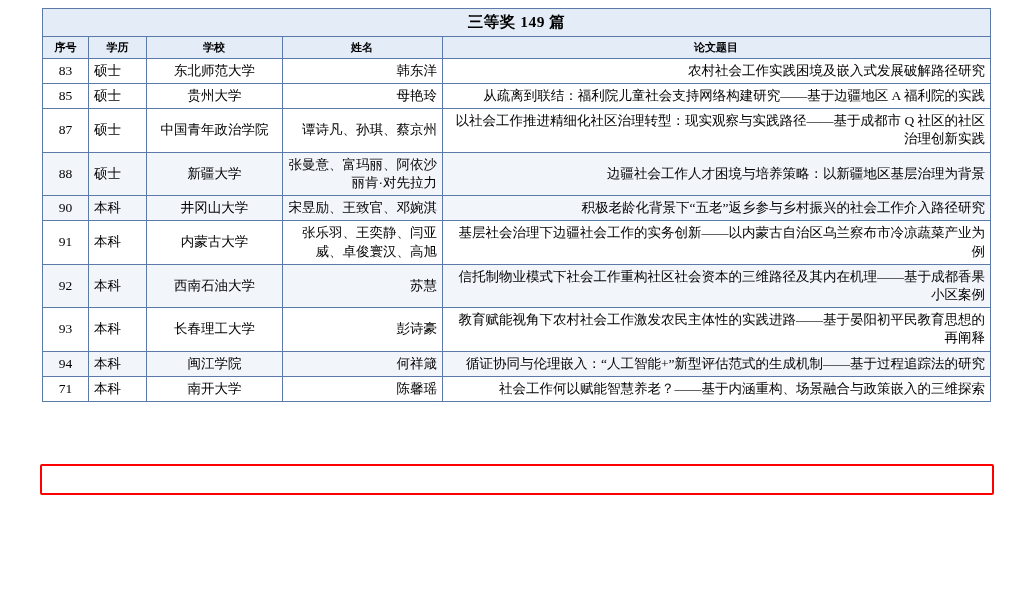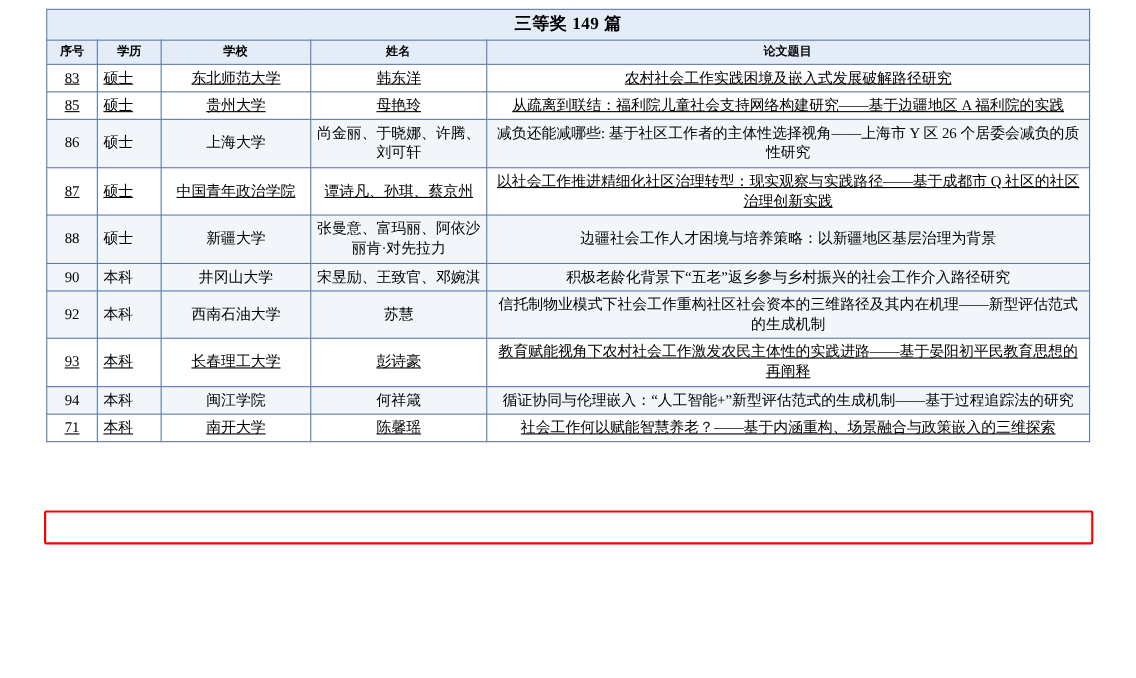--- a/index.html
+++ b/index.html
@@ -49,24 +49,24 @@
   .head-row td {
     background: #e4ecf7;
     text-align: center;
     font-weight: bold;
     font-size: 11px;
     padding: 5px 4px;
   }
   .c-no { width: 46px; text-align: center; }
   .c-deg { width: 58px; text-align: left; }
   .c-school { width: 136px; text-align: center; padding-left: 8px; }
-  .c-name { width: 160px; text-align: center; padding-left: 8px; }
-  .c-title { text-align: center; padding-left: 8px; }
+  .c-name { width: 160px; text-align: right; padding-left: 8px; }
+  .c-title { text-align: right; padding-left: 8px; }
   .head-row .c-school, .head-row .c-name, .head-row .c-title { text-align: center; padding-left: 4px; font-family: Liberation Serif, serif; }
-  .row-even td { background: #ffffff; text-decoration: underline; }
+  .row-even td { background: #ffffff; }
   .row-alt td { background: #f2f6fb; }
   .highlight-box {
     position: absolute;
     border: 2px solid #ff0000;
     border-radius: 2px;
     pointer-events: none;
     box-sizing: border-box;
   }
 </style>
 </head>
@@ -100,27 +100,20 @@
             <td class="c-name">韩东洋</td>
             <td class="c-title">农村社会工作实践困境及嵌入式发展破解路径研究</td>
           </tr>
           <tr class="row-even">
             <td class="c-no">85</td>
             <td class="c-deg">硕士</td>
             <td class="c-school">贵州大学</td>
             <td class="c-name">母艳玲</td>
             <td class="c-title">从疏离到联结：福利院儿童社会支持网络构建研究——基于边疆地区 A 福利院的实践</td>
           </tr>
-          <tr class="row-alt">
-            <td class="c-no">86</td>
-            <td class="c-deg">硕士</td>
-            <td class="c-school">上海大学</td>
-            <td class="c-name">尚金丽、于晓娜、许腾、刘可轩</td>
-            <td class="c-title">减负还能减哪些: 基于社区工作者的主体性选择视角——上海市 Y 区 26 个居委会减负的质性研究</td>
-          </tr>
           <tr class="row-even">
             <td class="c-no">87</td>
             <td class="c-deg">硕士</td>
             <td class="c-school">中国青年政治学院</td>
             <td class="c-name">谭诗凡、孙琪、蔡京州</td>
             <td class="c-title">以社会工作推进精细化社区治理转型：现实观察与实践路径——基于成都市 Q 社区的社区治理创新实践</td>
           </tr>
           <tr class="row-alt">
             <td class="c-no">88</td>
             <td class="c-deg">硕士</td>
@@ -128,26 +121,33 @@
             <td class="c-name">张曼意、富玛丽、阿依沙丽肯·对先拉力</td>
             <td class="c-title">边疆社会工作人才困境与培养策略：以新疆地区基层治理为背景</td>
           </tr>
           <tr class="row-alt">
             <td class="c-no">90</td>
             <td class="c-deg">本科</td>
             <td class="c-school">井冈山大学</td>
             <td class="c-name">宋昱励、王致官、邓婉淇</td>
             <td class="c-title">积极老龄化背景下“五老”返乡参与乡村振兴的社会工作介入路径研究</td>
           </tr>
+          <tr class="row-even">
+            <td class="c-no">91</td>
+            <td class="c-deg">本科</td>
+            <td class="c-school">内蒙古大学</td>
+            <td class="c-name">张乐羽、王奕静、闫亚威、卓俊寰汉、高旭</td>
+            <td class="c-title">基层社会治理下边疆社会工作的实务创新——以内蒙古自治区乌兰察布市冷凉蔬菜产业为例</td>
+          </tr>
           <tr class="row-alt">
             <td class="c-no">92</td>
             <td class="c-deg">本科</td>
             <td class="c-school">西南石油大学</td>
             <td class="c-name">苏慧</td>
-            <td class="c-title">信托制物业模式下社会工作重构社区社会资本的三维路径及其内在机理——新型评估范式的生成机制</td>
+            <td class="c-title">信托制物业模式下社会工作重构社区社会资本的三维路径及其内在机理——基于成都香果小区案例</td>
           </tr>
           <tr class="row-even">
             <td class="c-no">93</td>
             <td class="c-deg">本科</td>
             <td class="c-school">长春理工大学</td>
             <td class="c-name">彭诗豪</td>
             <td class="c-title">教育赋能视角下农村社会工作激发农民主体性的实践进路——基于晏阳初平民教育思想的再阐释</td>
           </tr>
           <tr class="row-alt">
             <td class="c-no">94</td>

